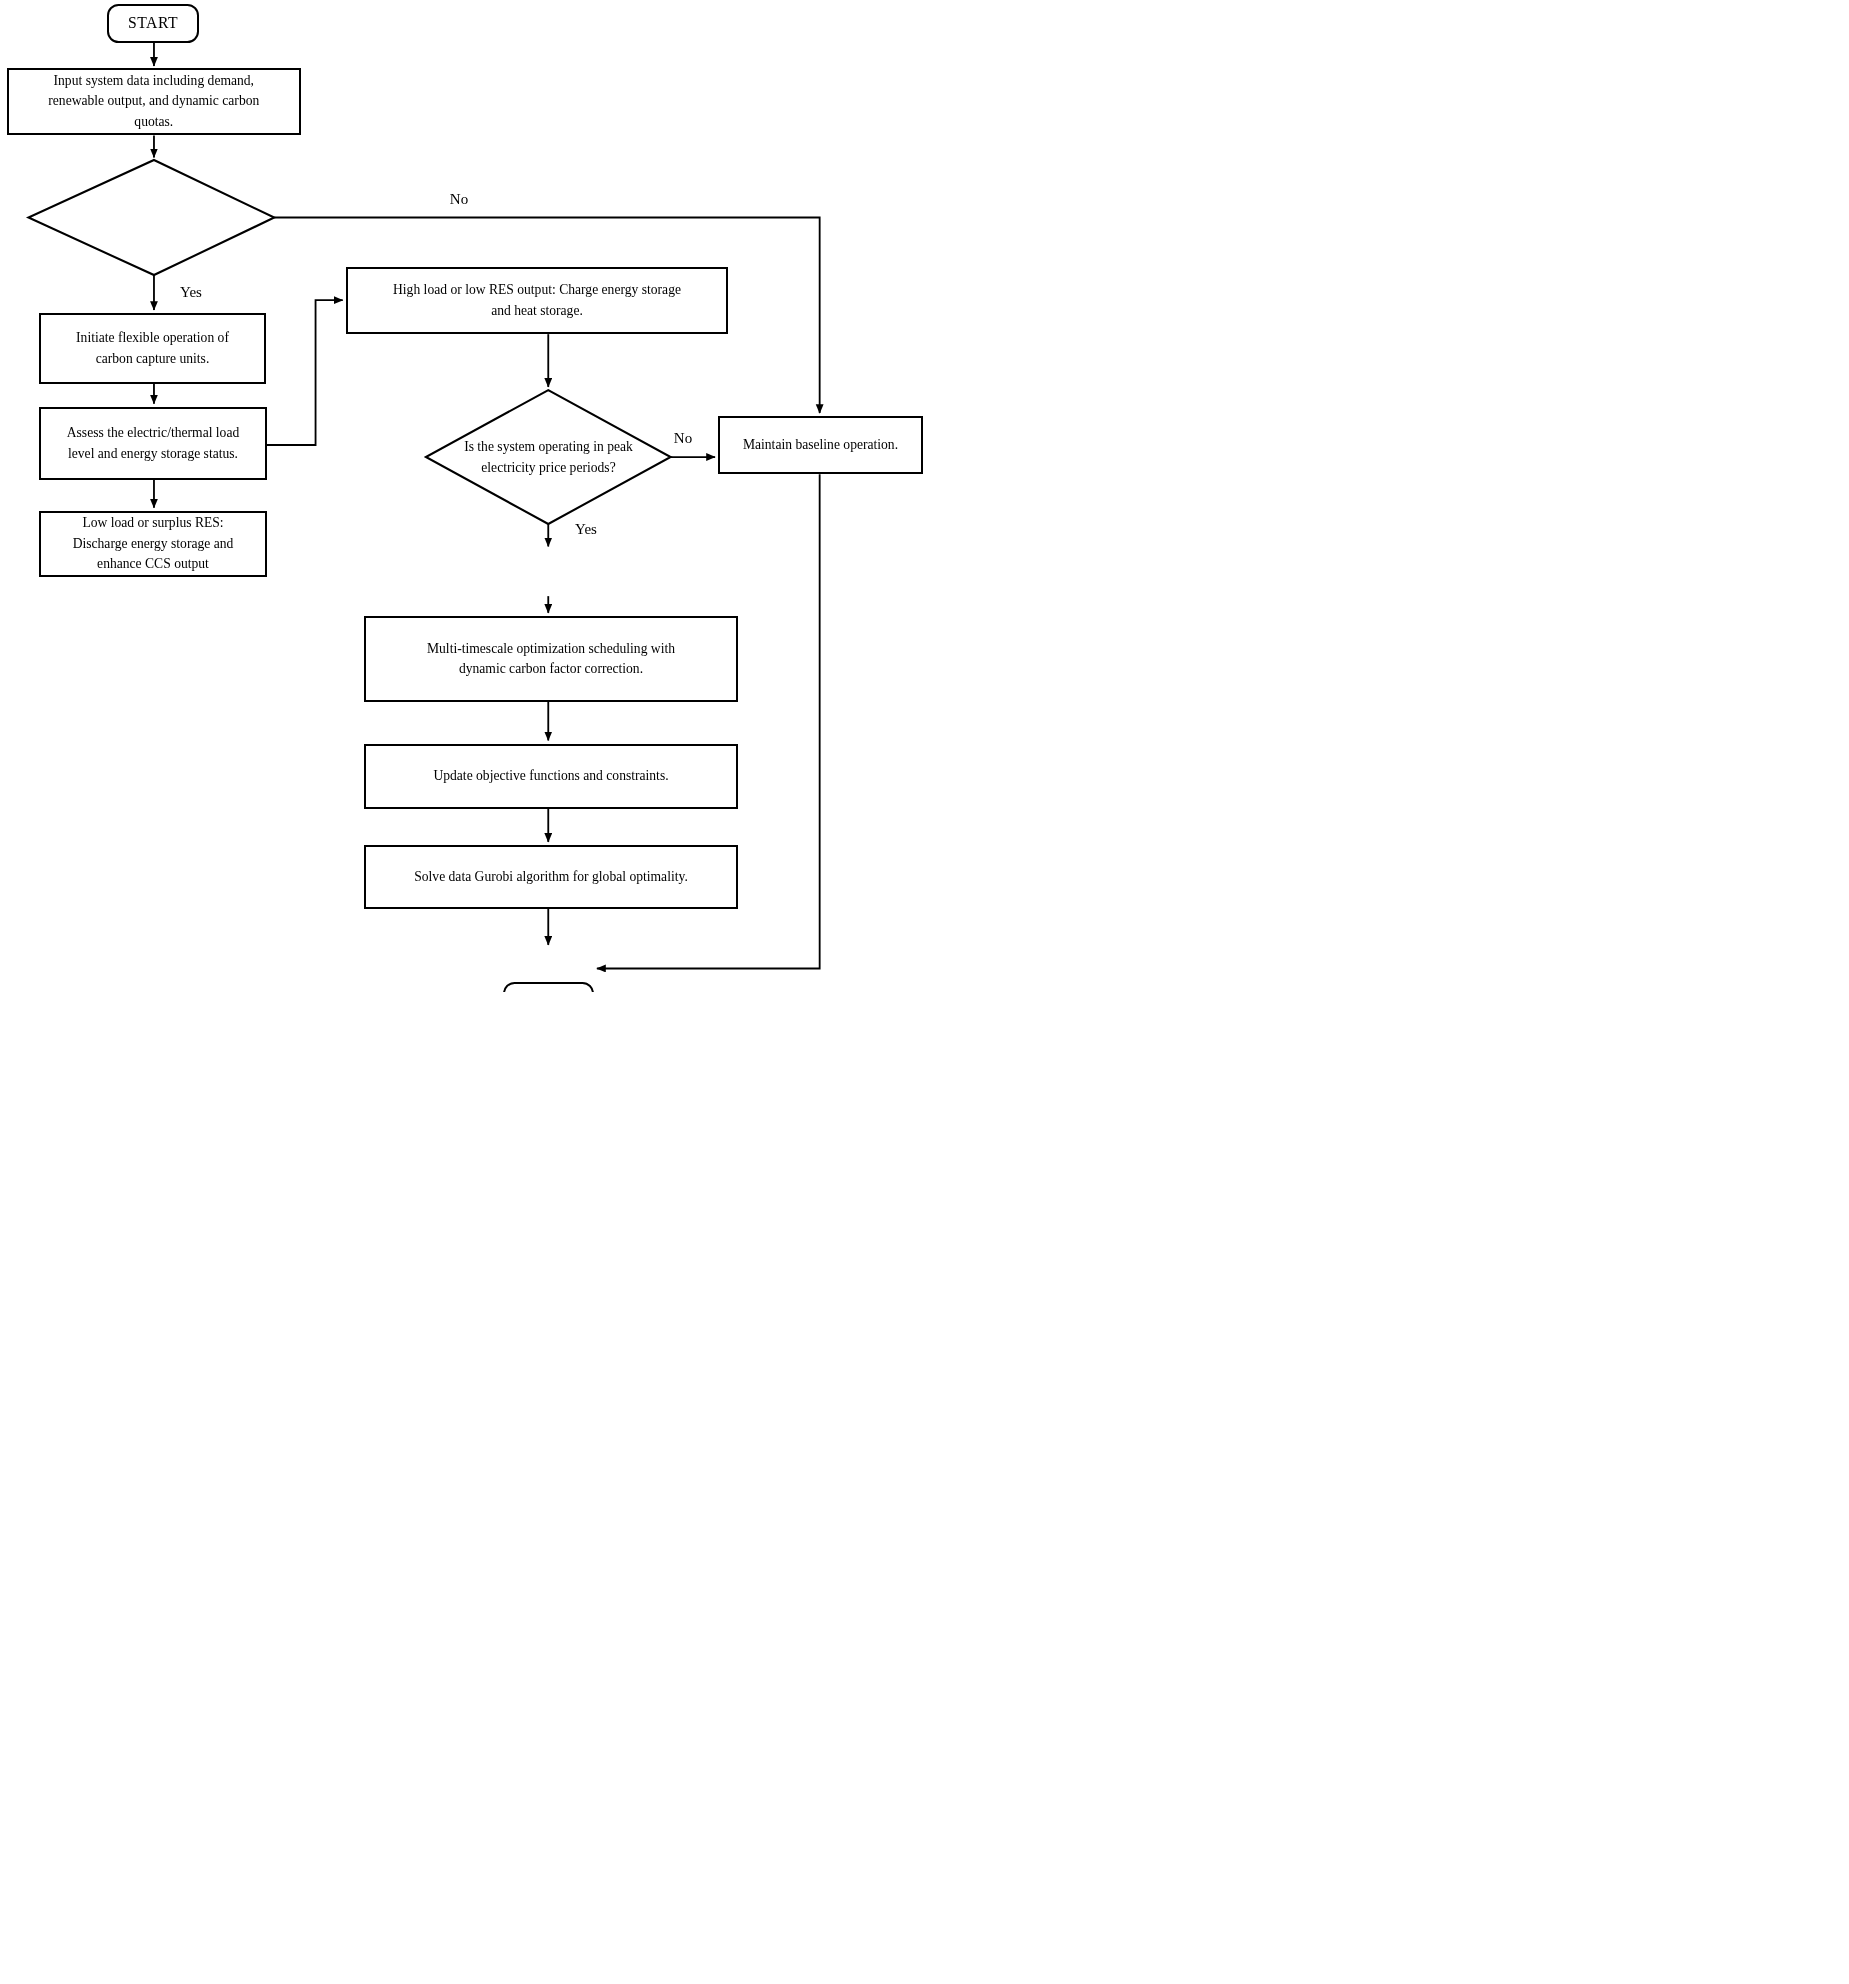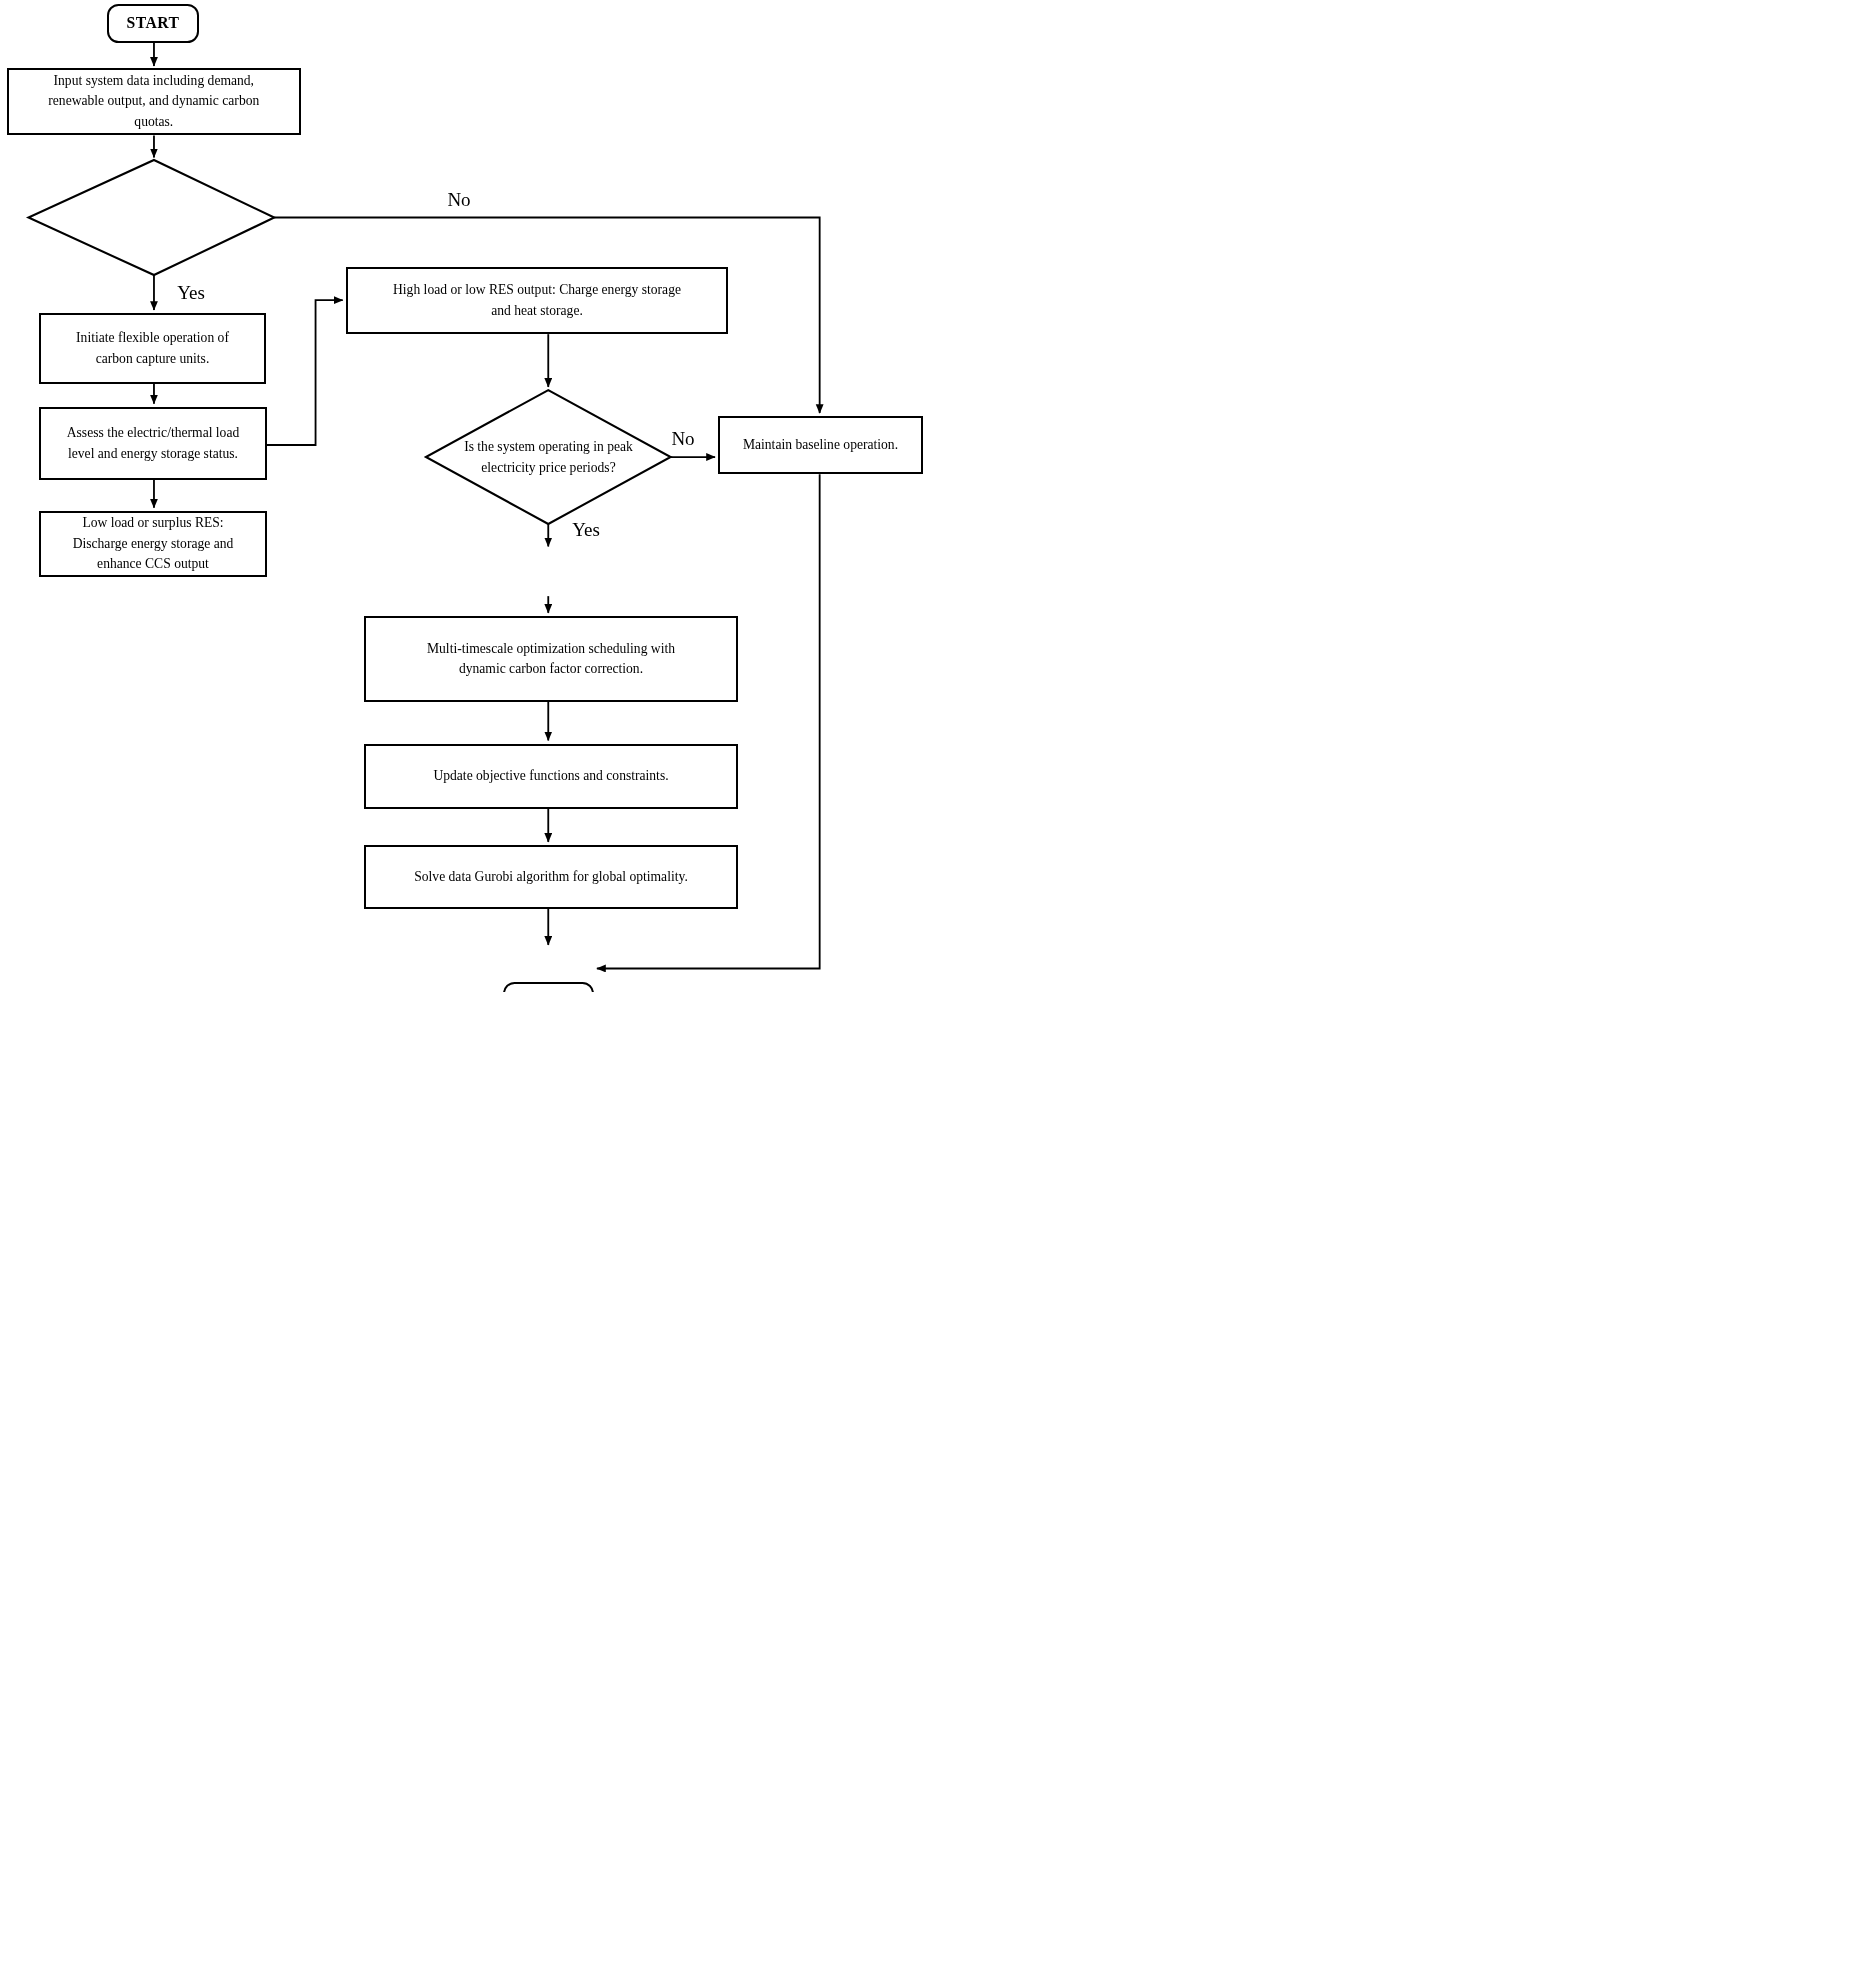--- a/index.html
+++ b/index.html
@@ -37,21 +37,21 @@
     position:absolute;
     display:flex;align-items:center;justify-content:center;
     text-align:center;
     font-size:13.6px;line-height:1.5;
     white-space:pre-line;
     z-index:3;
     background:transparent;
   }
   .branch-label{
     position:absolute;
-    font-size:19px;
+    font-size:15px;
     z-index:3;
     display:flex;align-items:center;justify-content:center;
     background:transparent;
   }
 </style>
 </head>
 <body>
 
 <div id="canvas">
 
@@ -76,21 +76,21 @@
       <path d="M1048,1738 V1807" marker-end="url(#arrow)"></path>
       <path d="M524,416 H1567 V790" marker-end="url(#arrow)"></path>
       <path d="M1282,874 H1367" marker-end="url(#arrow)"></path>
       <path d="M1567,907 V1852 H1141" marker-end="url(#arrow)"></path>
     </g>
 
     <polygon points="294,306 524,416 294,526 54,416" fill="#ffffff" stroke="#000" stroke-width="4"></polygon>
     <polygon points="1048,746 1282,874 1048,1002 814,874" fill="#ffffff" stroke="#000" stroke-width="4"></polygon>
   </svg>
 
-  <div class="node terminal" style="left:107px;top:3.7px;width:92px;height:39px;font-weight:bold;">START</div>
+  <div class="node terminal" style="left:107px;top:3.7px;width:92px;height:39px;">START</div>
 
   <div class="node" style="left:6.8px;top:68px;width:294px;height:67px;">Input system data including demand,
 renewable output, and dynamic carbon
 quotas.</div>
 
 
   <div class="node" style="left:39px;top:313px;width:227px;height:71px;">Initiate flexible operation of
 carbon capture units.</div>
 
   <div class="node" style="left:39px;top:407px;width:228px;height:73px;">Assess the electric/thermal load

